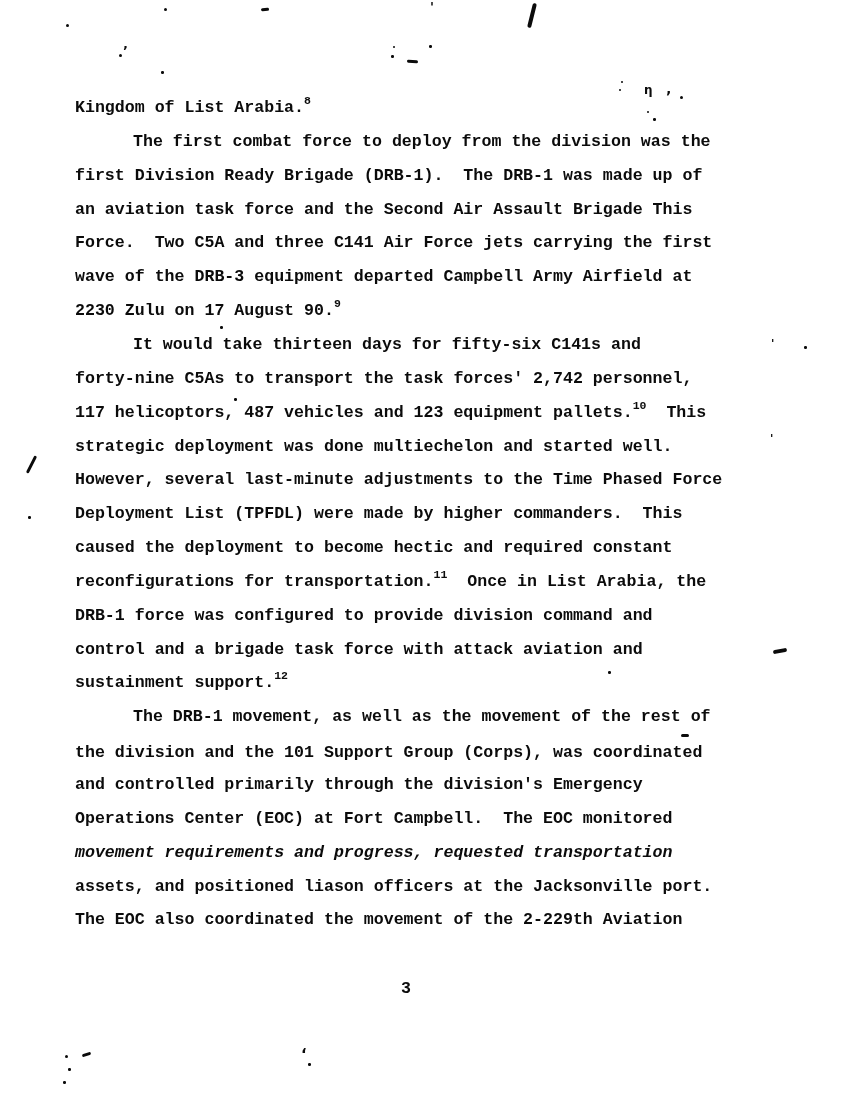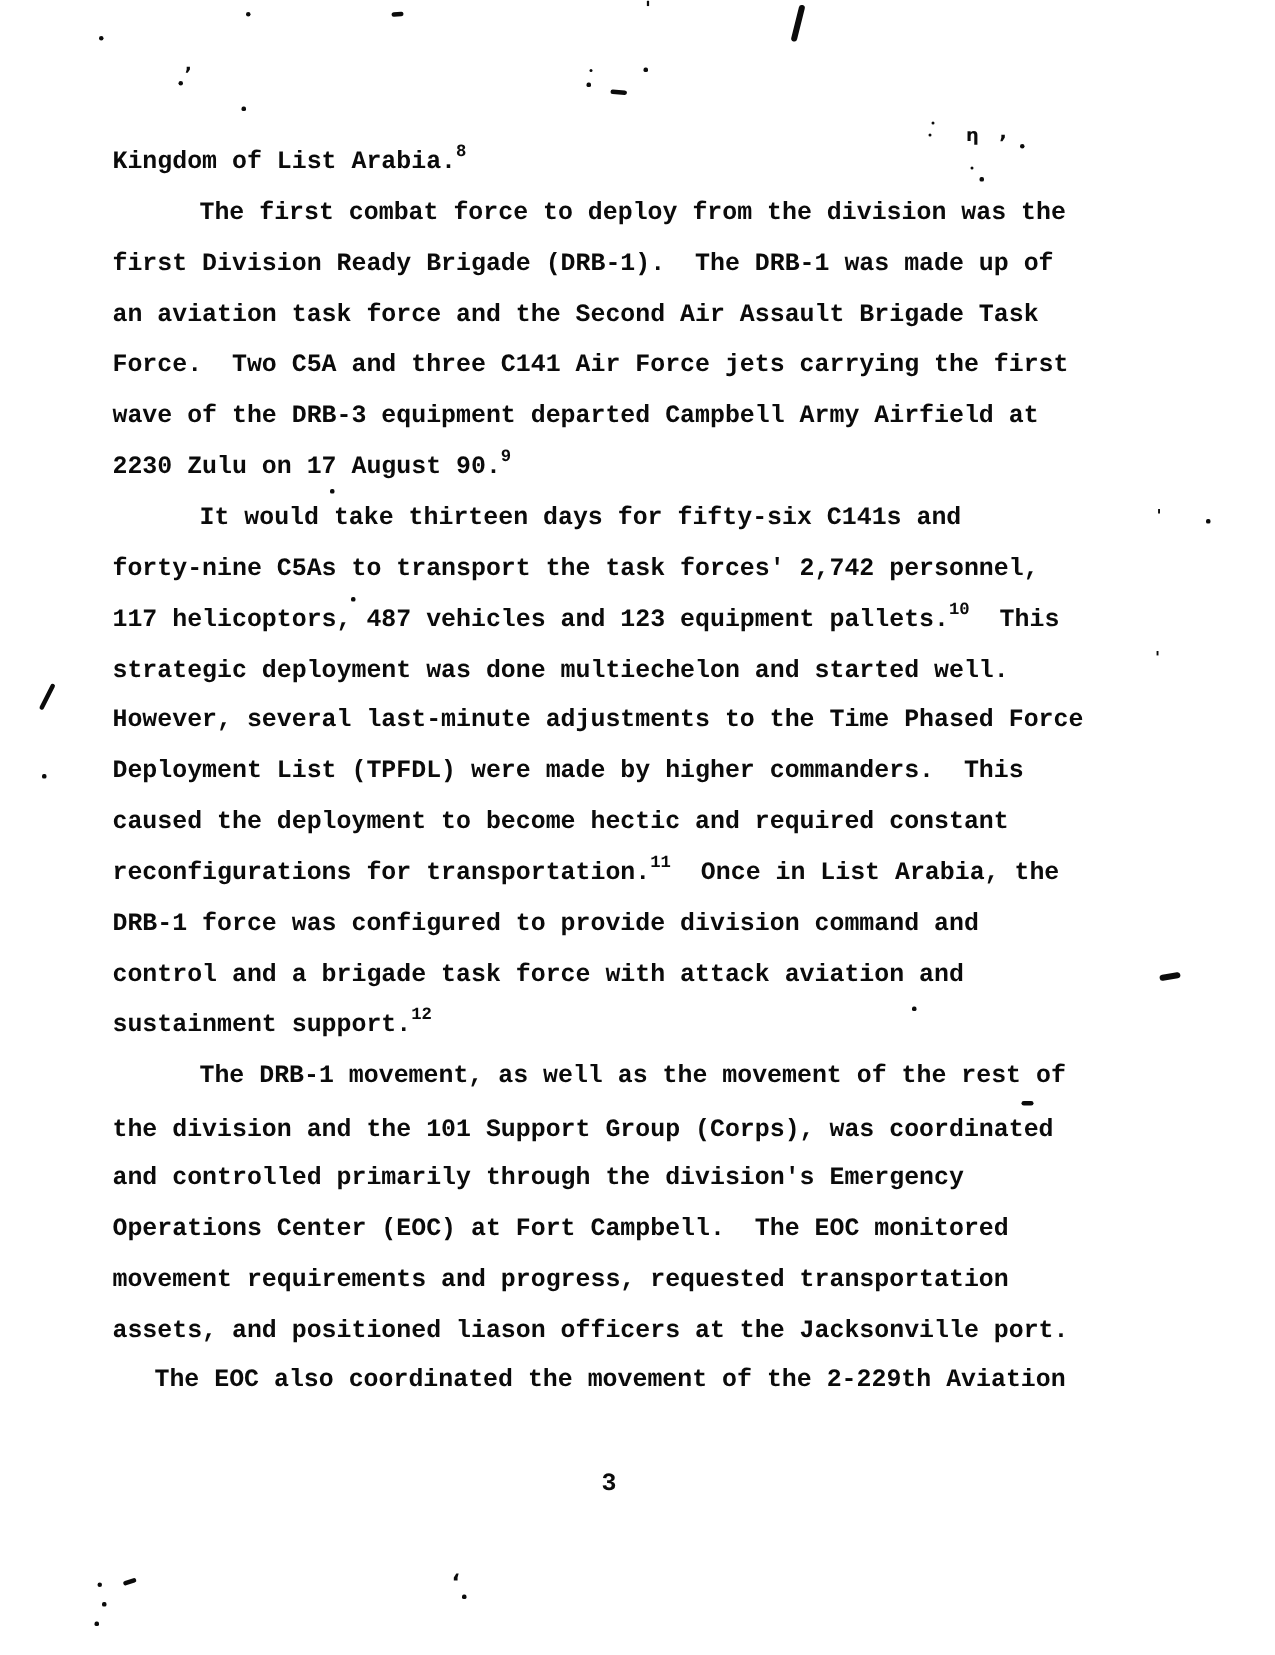--- a/index.html
+++ b/index.html
@@ -56,42 +56,42 @@
   }
 </style>
 </head>
 <body>
 
 <div class="page">
   <div id="text-layer">
       <div class="doc-line" style="top: 100px;"><span>Kingdom of List Arabia.</span><span class="sup">8</span></div>
       <div class="doc-line indent" style="top: 133.85px;"><span>The first combat force to deploy from the division was the</span></div>
       <div class="doc-line" style="top: 167.7px;"><span>first Division Ready Brigade (DRB-1).  The DRB-1 was made up of</span></div>
-      <div class="doc-line" style="top: 201.55px;"><span>an aviation task force and the Second Air Assault Brigade Task</span></div>
+      <div class="doc-line" style="top: 201.55px;"><span>an aviation task force and the Second Air Assault Brigade This</span></div>
       <div class="doc-line" style="top: 235.4px;"><span>Force.  Two C5A and three C141 Air Force jets carrying the first</span></div>
       <div class="doc-line" style="top: 269.25px;"><span>wave of the DRB-3 equipment departed Campbell Army Airfield at</span></div>
       <div class="doc-line" style="top: 303.1px;"><span>2230 Zulu on 17 August 90.</span><span class="sup">9</span></div>
       <div class="doc-line indent" style="top: 336.95px;"><span>It would take thirteen days for fifty-six C141s and</span></div>
       <div class="doc-line" style="top: 370.8px;"><span>forty-nine C5As to transport the task forces' 2,742 personnel,</span></div>
       <div class="doc-line" style="top: 404.65px;"><span>117 helicoptors, 487 vehicles and 123 equipment pallets.</span><span class="sup">10</span><span>  This</span></div>
       <div class="doc-line" style="top: 438.5px;"><span>strategic deployment was done multiechelon and started well.</span></div>
       <div class="doc-line" style="top: 472.35px;"><span>However, several last-minute adjustments to the Time Phased Force</span></div>
       <div class="doc-line" style="top: 506.2px;"><span>Deployment List (TPFDL) were made by higher commanders.  This</span></div>
       <div class="doc-line" style="top: 540.05px;"><span>caused the deployment to become hectic and required constant</span></div>
       <div class="doc-line" style="top: 573.9px;"><span>reconfigurations for transportation.</span><span class="sup">11</span><span>  Once in List Arabia, the</span></div>
       <div class="doc-line" style="top: 607.75px;"><span>DRB-1 force was configured to provide division command and</span></div>
       <div class="doc-line" style="top: 641.6px;"><span>control and a brigade task force with attack aviation and</span></div>
       <div class="doc-line" style="top: 675.45px;"><span>sustainment support.</span><span class="sup">12</span></div>
       <div class="doc-line indent" style="top: 709.3px; text-align: center;"><span>The DRB-1 movement, as well as the movement of the rest of</span></div>
       <div class="doc-line" style="top: 745px;"><span>the division and the 101 Support Group (Corps), was coordinated</span></div>
       <div class="doc-line" style="top: 777px;"><span>and controlled primarily through the division's Emergency</span></div>
       <div class="doc-line" style="top: 810.85px;"><span>Operations Center (EOC) at Fort Campbell.  The EOC monitored</span></div>
-      <div class="doc-line" style="top: 844.7px;"><span>movement requirements and progress, requested transportation</span></div>
+      <div class="doc-line" style="top: 844.7px; font-style: italic;"><span>movement requirements and progress, requested transportation</span></div>
       <div class="doc-line" style="top: 878.55px; text-align: right;"><span>assets, and positioned liason officers at the Jacksonville port.</span></div>
-      <div class="doc-line" style="top: 912.4px; margin-left: 28px;"><span>The EOC also coordinated the movement of the 2-229th Aviation</span></div>
+      <div class="doc-line" style="top: 912.4px;"><span>The EOC also coordinated the movement of the 2-229th Aviation</span></div>
     </div>
   <div class="page-number">3</div>
   <div id="artifact-layer">
       <div class="art-dot" style="left: 164px; top: 8px; width: 3px; height: 3px;"></div>
       <div class="art-dot" style="left: 66px; top: 24px; width: 3px; height: 3px;"></div>
       <div class="art-dot" style="left: 119px; top: 54px; width: 3px; height: 3px;"></div>
       <div class="art-dot" style="left: 161px; top: 71px; width: 2.5px; height: 2.5px;"></div>
       <div class="art-dot" style="left: 429px; top: 45px; width: 2.5px; height: 2.5px;"></div>
       <div class="art-dot" style="left: 393px; top: 46px; width: 2px; height: 2px;"></div>
       <div class="art-dot" style="left: 391px; top: 55px; width: 2.5px; height: 2.5px;"></div>

